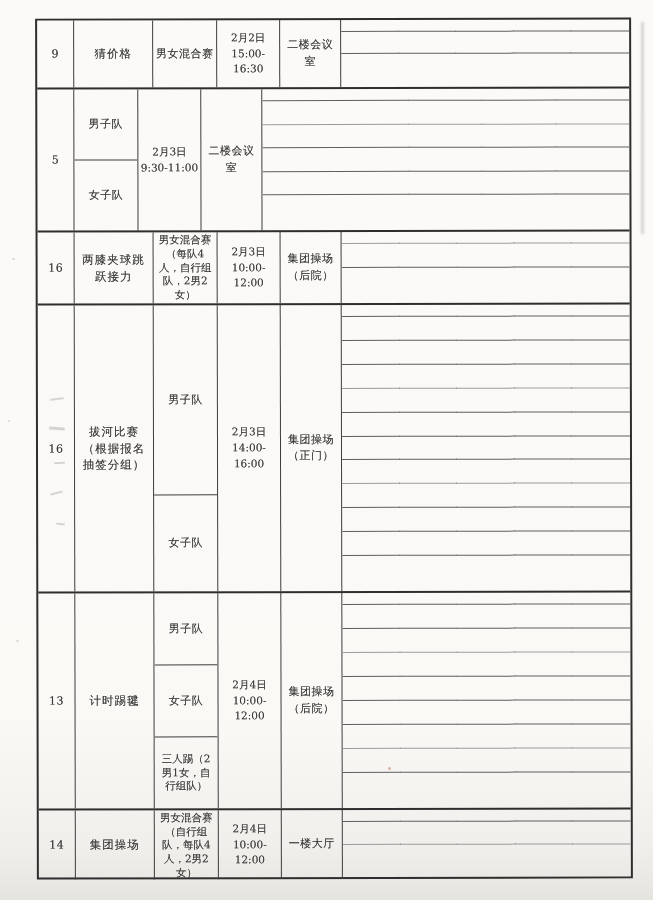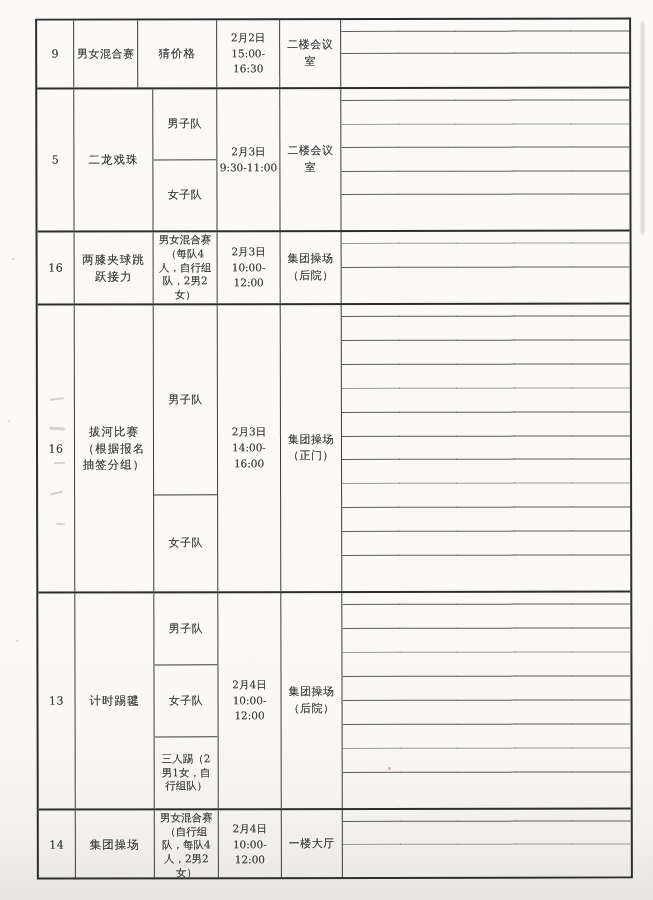--- a/index.html
+++ b/index.html
@@ -50,24 +50,24 @@
   .streak{position:absolute;left:641px;top:22px;width:2.5px;height:212px;background:#cbcac6;opacity:.8;filter:blur(.8px);}
   .reddot{position:absolute;left:388px;top:767px;width:3px;height:3px;border-radius:50%;background:#cc7a6b;opacity:.55;}
 </style>
 </head>
 <body>
 
 <div class="page">
   <div class="table" id="schedule-table">
       <div class="trow" style="height: 69px;">
         <div class="cell c-no txtsoft">9</div>
+        <div class="cell c-event txtsoft">猜价格</div>
         <div class="cell c-team">
           <div class="team-cell txtsoft" style="flex: 3 1 0px;">男女混合赛</div>
         </div>
-        <div class="cell c-event txtsoft">猜价格</div>
         <div class="cell c-date txtsoft">
           <div>2月2日</div>
           <div>15:00-16:30</div>
         </div>
         <div class="cell c-loc txtsoft">二楼会议室</div>
         <div class="cell c-results" style="grid-template-rows: repeat(3, 1fr);">
           <div class="rcell" style="border-bottom-color: rgb(94, 94, 94);"></div>
           <div class="rcell" style="border-bottom-color: rgb(94, 94, 94);"></div>
           <div class="rcell" style="border-bottom-color: rgb(94, 94, 94);"></div>
           <div class="rcell" style="border-bottom-color: rgb(94, 94, 94);"></div>
@@ -79,21 +79,20 @@
           <div class="rcell lastcol" style="border-bottom-color: rgb(94, 94, 94);"></div>
           <div class="rcell lastrow"></div>
           <div class="rcell lastrow"></div>
           <div class="rcell lastrow"></div>
           <div class="rcell lastrow"></div>
           <div class="rcell lastcol lastrow"></div>
         </div>
       </div>
       <div class="trow" style="height: 143px;">
         <div class="cell c-no txtsoft">5</div>
-        <div class="cell c-event txtsoft">二龙戏珠</div>
         <div class="cell c-team">
           <div class="team-cell txtsoft" style="flex: 3 1 0px;">男子队</div>
           <div class="team-cell txtsoft" style="flex: 3 1 0px;">女子队</div>
         </div>
         <div class="cell c-date txtsoft">
           <div>2月3日</div>
           <div>9:30-11:00</div>
         </div>
         <div class="cell c-loc txtsoft">二楼会议室</div>
         <div class="cell c-results" style="grid-template-rows: repeat(6, 1fr);">

